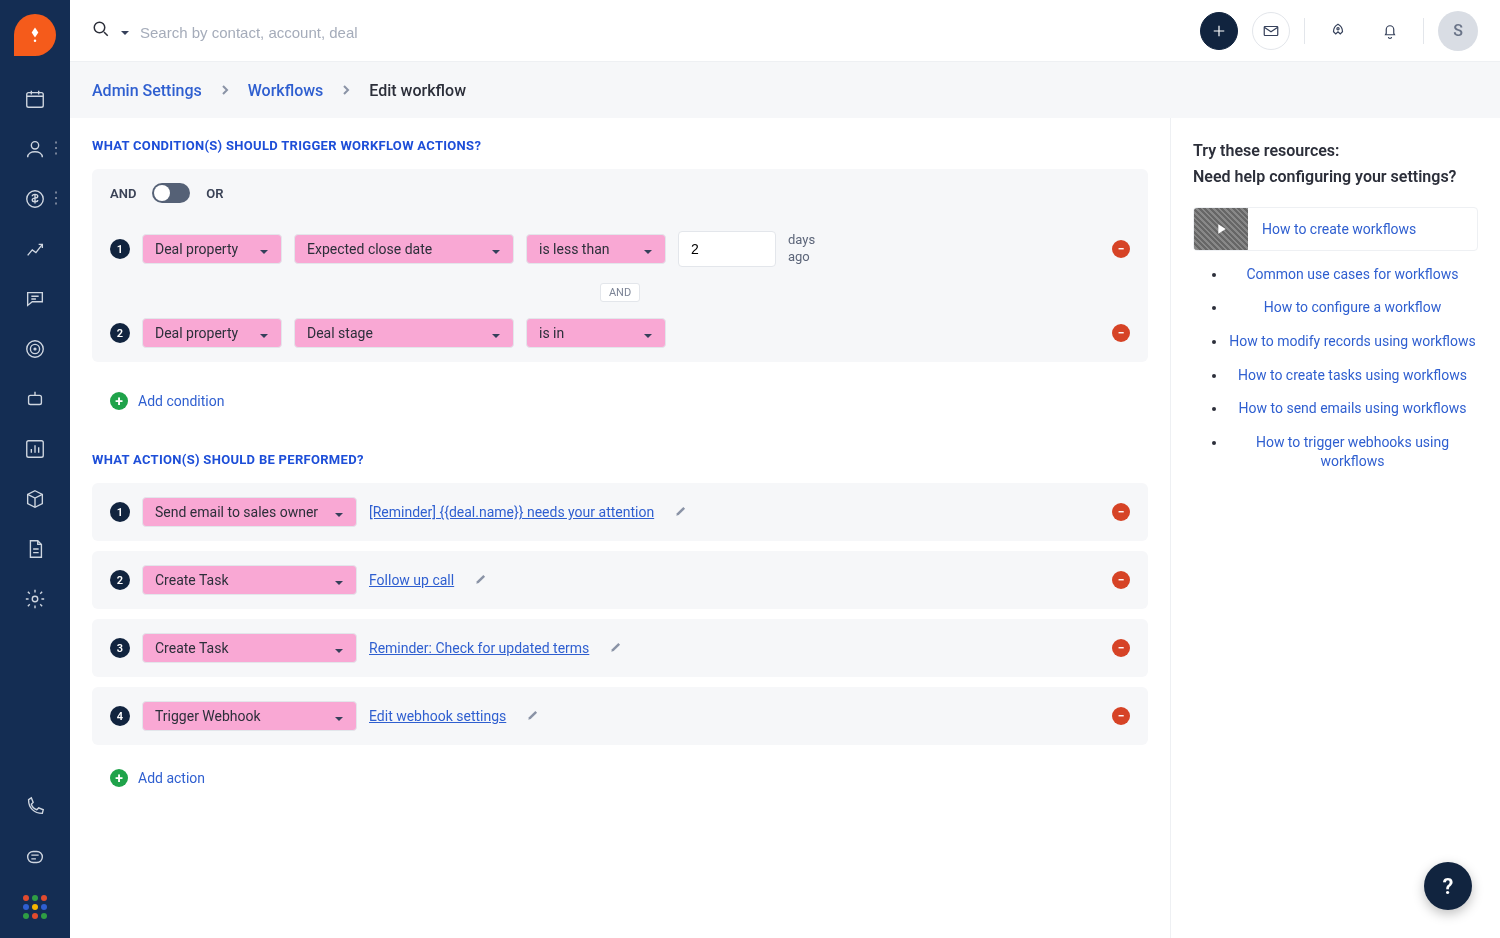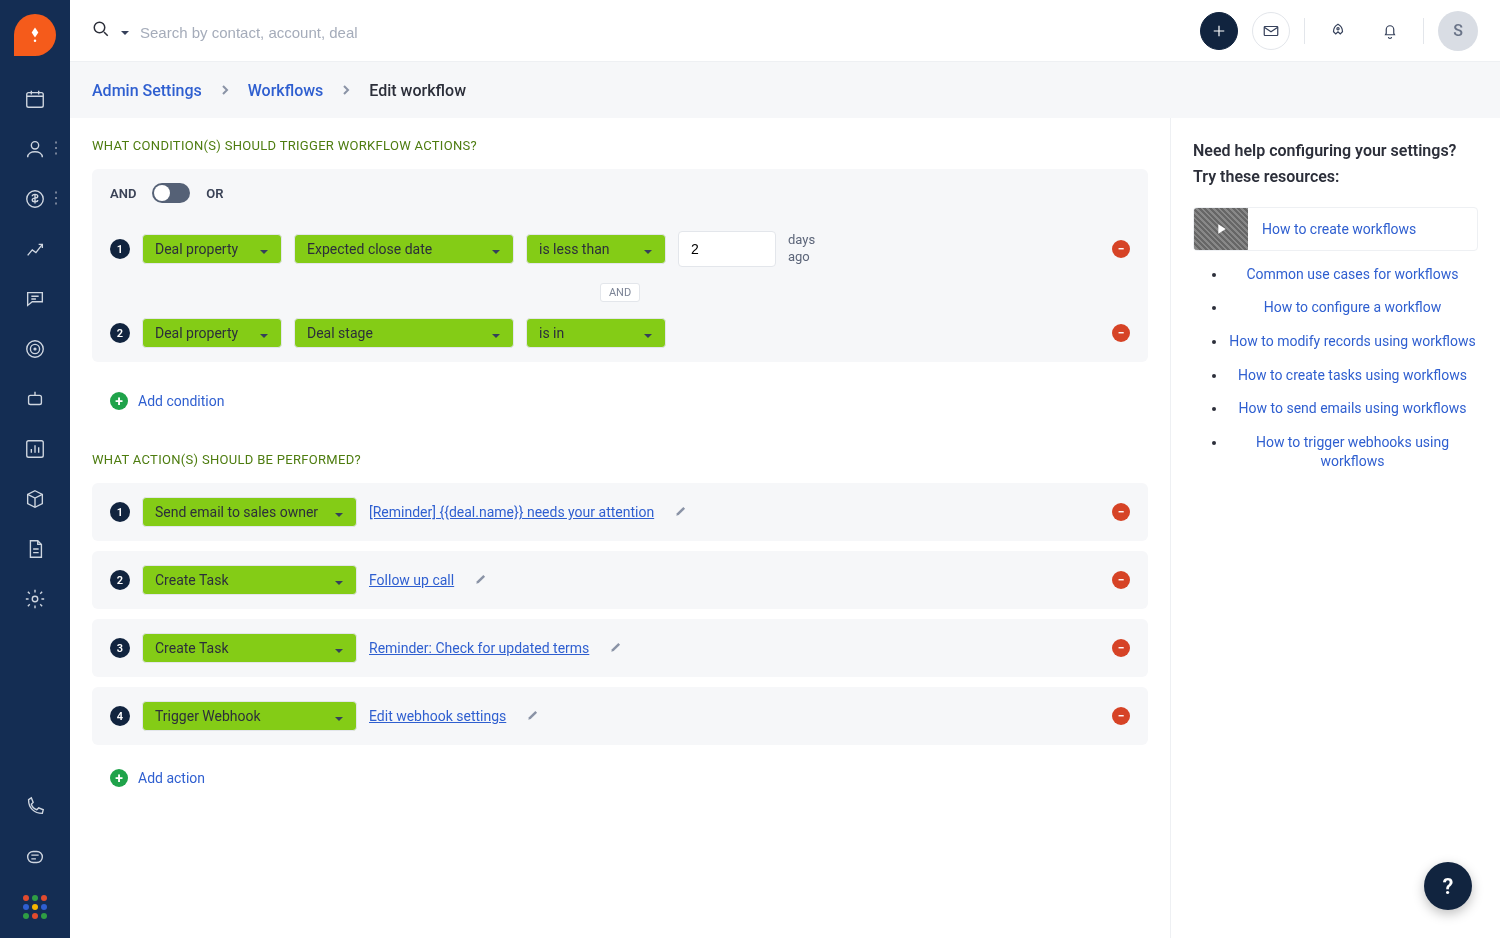--- a/index.html
+++ b/index.html
@@ -37,32 +37,32 @@
 .crumbs { height: 56px; background: #f6f7f9; display: flex; align-items: center; padding: 0 22px; gap: 18px; font-size: 16px; text-align: center; }
 .crumbs a { color: #2f5fd0; text-decoration: none; font-weight: 500; }
 .crumbs .current { color: #2c2f3a; font-weight: 500; }
 .crumbs svg { width: 10px; height: 10px; stroke: #8a93a6; fill: none; stroke-width: 2; }
 
 
 .body { flex: 1; display: flex; overflow: auto; }
 .editor { flex: 1; padding: 20px 22px 40px; min-width: 0; }
 .help { width: 330px; border-left: 1px solid #eef0f3; padding: 22px; }
 
-.sec-title { font-size: 13px; font-weight: 400; letter-spacing: .3px; color: #4d7c0f; text-transform: uppercase; margin-bottom: 16px; }
+.sec-title { font-size: 13px; font-weight: 700; letter-spacing: .3px; color: #1d4ed8; text-transform: uppercase; margin-bottom: 16px; }
 
 .card { background: #f6f7f9; border-radius: 6px; padding: 0; margin-bottom: 16px; }
 .card-top { display: flex; align-items: center; gap: 16px; padding: 14px 18px; }
 .andor { font-size: 13px; font-weight: 600; color: #3a4256; }
 .toggle { width: 38px; height: 20px; background: #556176; border-radius: 12px; position: relative; }
 .toggle::after { content: ""; position: absolute; width: 16px; height: 16px; background: #fff; border-radius: 50%; top: 2px; left: 2px; }
 
 .cond-row, .act-row { display: flex; align-items: center; gap: 12px; padding: 14px 18px; }
 .num { width: 20px; height: 20px; border-radius: 50%; background: #11243f; color: #fff; font-size: 11px; display: flex; align-items: center; justify-content: center; font-weight: 600; }
 
-.sel { background: #84cc16; border: 1px solid #e3e6eb; border-radius: 4px; padding: 6px 12px; display: flex; align-items: center; justify-content: space-between; gap: 10px; min-width: 140px; font-size: 14px; }
+.sel { background: #f9a8d4; border: 1px solid #e3e6eb; border-radius: 4px; padding: 6px 12px; display: flex; align-items: center; justify-content: space-between; gap: 10px; min-width: 140px; font-size: 14px; }
 .sel.w1 { width: 140px; }
 .sel.w2 { width: 220px; }
 .sel.w3 { width: 120px; }
 .sel.w4 { width: 230px; }
 .sel.w-act { width: 215px; }
 .caret { width: 10px; height: 10px; }
 .caret svg { width: 10px; height: 10px; fill: #35405a; }
 .txtinput { background: #fff; border: 1px solid #e3e6eb; border-radius: 4px; padding: 9px 12px; width: 98px; font-size: 14px; }
 .suffix { color: #5c6579; font-size: 13px; width: 40px; line-height: 1.3; }
 .chip { background: #e8eaee; border-radius: 3px; padding: 3px 8px; display: inline-flex; align-items: center; gap: 6px; font-size: 13px; }
@@ -392,22 +392,22 @@
           </div>
         </div>
 
         <div class="addlink">
           <div class="plus">+</div>
           <a href="#">Add action</a>
         </div>
       </div>
 
       <div class="help">
+        <h3>Try these resources:</h3>
         <h3>Need help configuring your settings?</h3>
-        <h3>Try these resources:</h3>
         <div class="list">
           <div class="video-row">
             <div class="video-thumb">
                 <svg viewBox="0 0 24 24">
                   <path d="M8 5v14l11-7z"></path>
                 </svg>
               </div>
             <a href="#">How to create workflows</a>
           </div>
           <ul>

